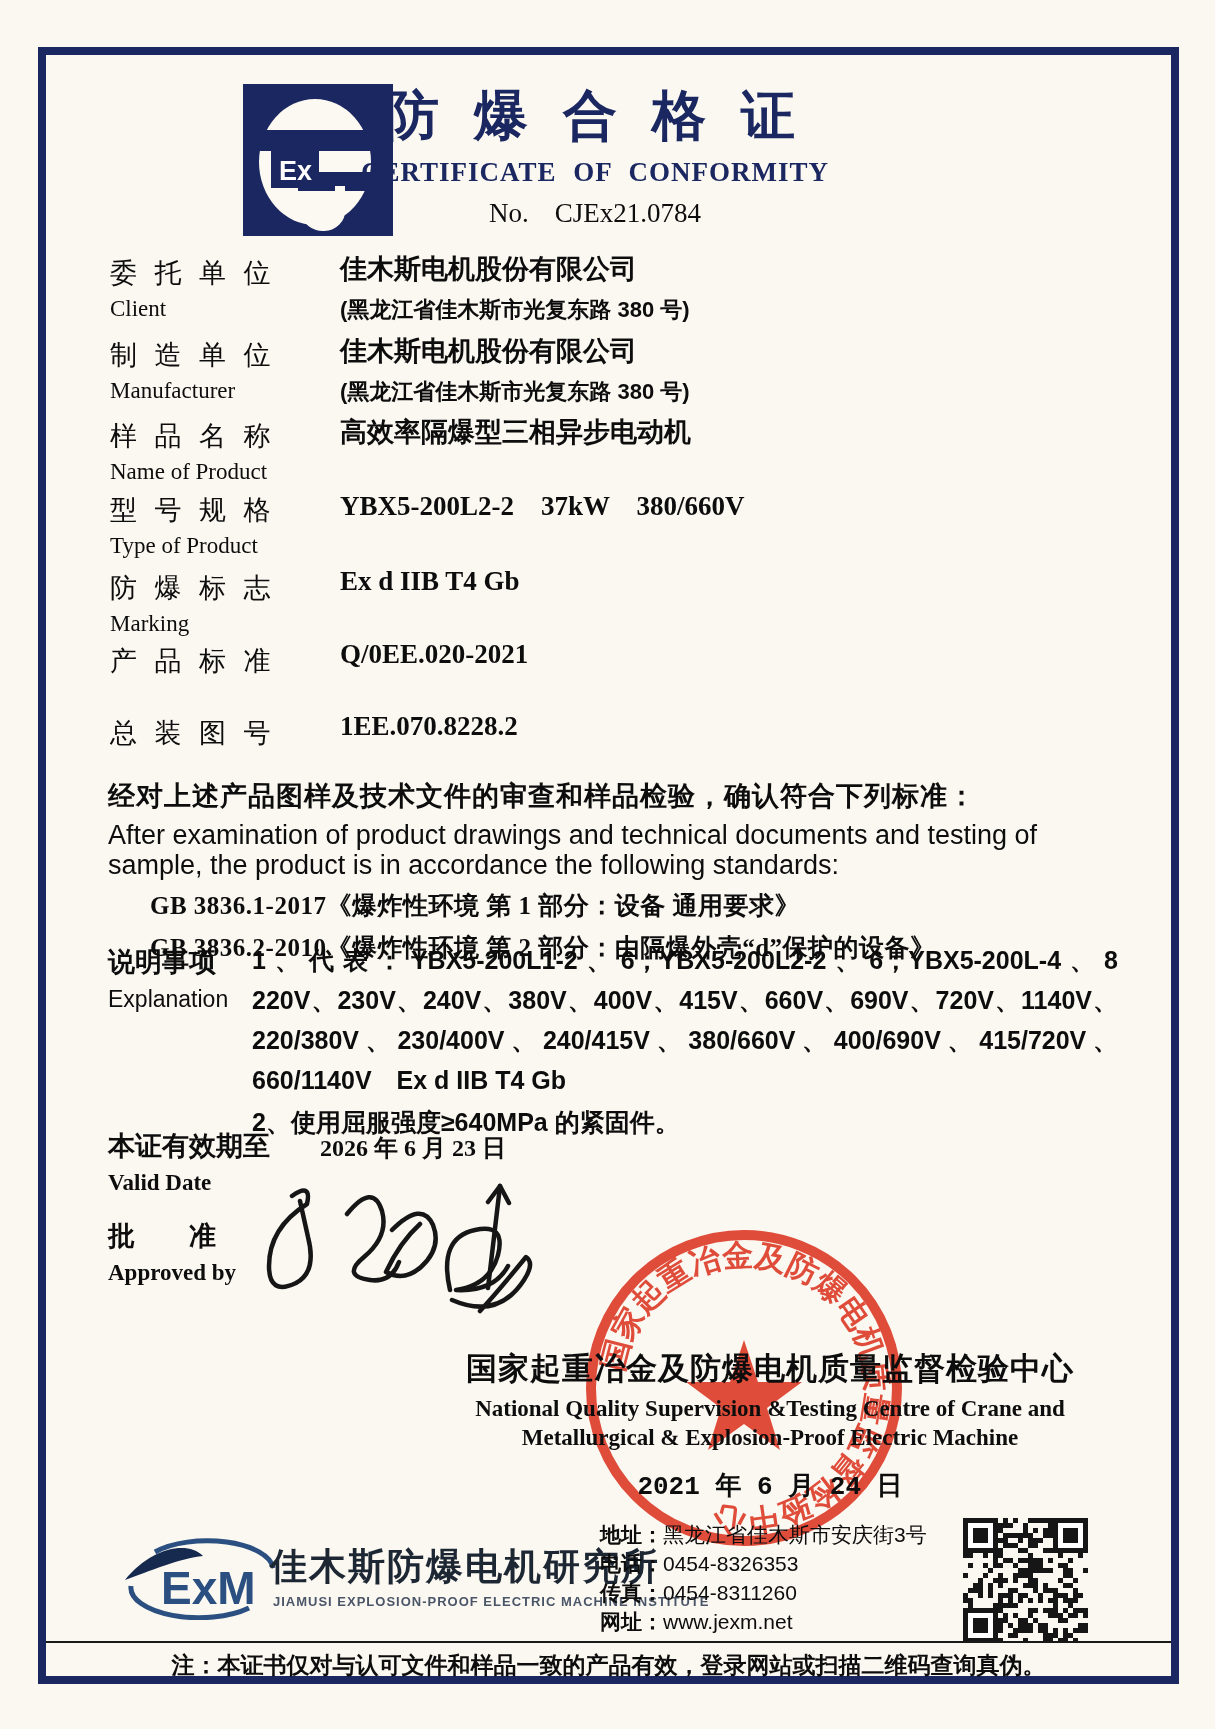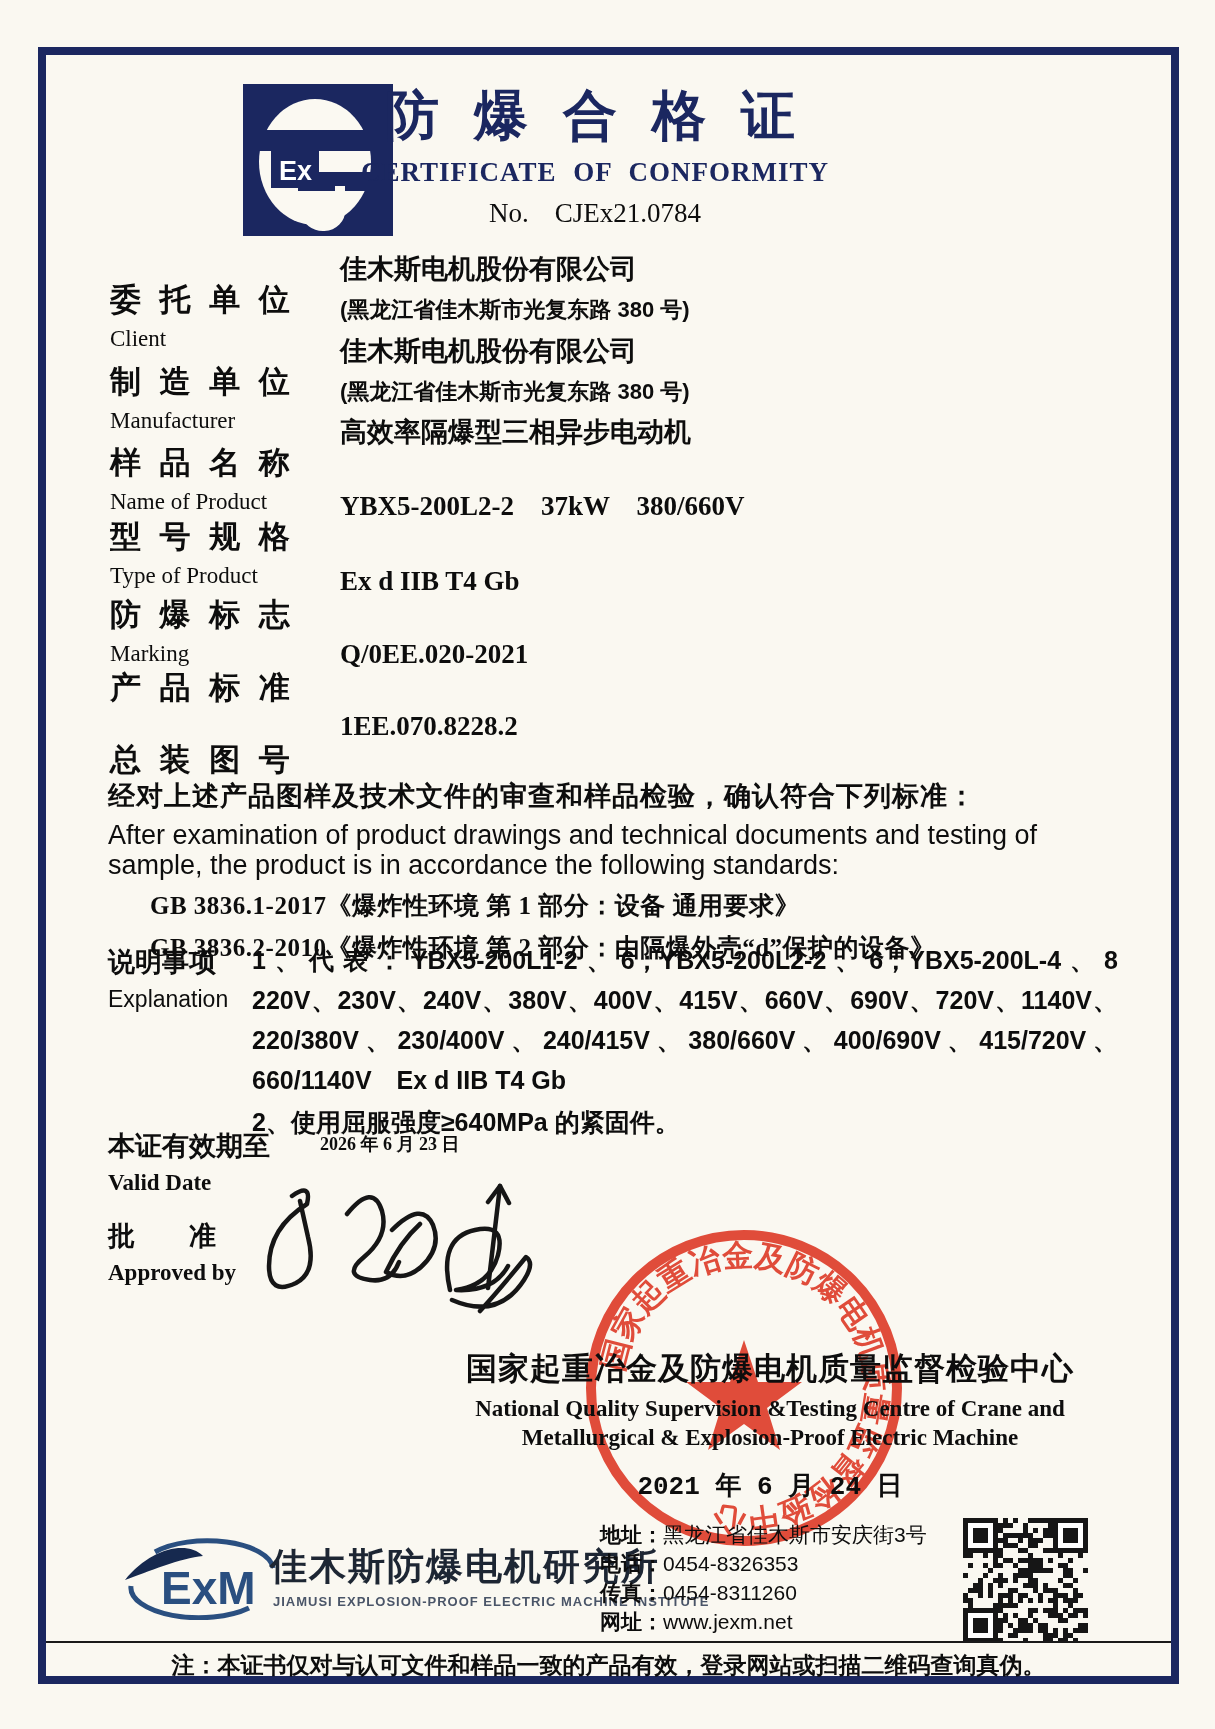--- a/index.html
+++ b/index.html
@@ -14,21 +14,21 @@
   
   .logo{position:absolute;left:243px;top:84px;}
   .titleblock{position:absolute;left:350px;top:80px;width:490px;text-align:center;}
   .title-cn{font-size:54px;font-weight:bold;color:#1b2760;letter-spacing:10px;white-space:nowrap;}
   .title-en{margin-top:4px;font-size:27px;font-weight:bold;color:#1b2760;letter-spacing:1px;word-spacing:9px;font-family:"Liberation Serif","DejaVu Serif",serif;}
   .cert-no{position:absolute;left:350px;top:198px;width:490px;text-align:center;font-size:27px;font-family:"Liberation Serif","DejaVu Serif",serif;}
   .cert-no .num{margin-left:26px;}
 
   
   .frow{position:absolute;left:110px;width:1000px;}
-  .flabel-cn{font-size:31px;font-weight:bold;letter-spacing:5px;margin-top:24px;}
+  .flabel-cn{font-size:27px;font-weight:normal;letter-spacing:5px;}
   .flabel-en{font-size:23px;font-family:"Liberation Serif","DejaVu Serif",serif;margin-top:5px;}
   .fval{position:absolute;left:230px;top:-4px;font-size:27px;font-weight:bold;white-space:nowrap;}
   .fval .sub{font-size:22px;font-weight:600;margin-top:8px;}
   .v-latin{font-family:"Liberation Serif","DejaVu Serif",serif;}
 
   
   .statement{position:absolute;left:108px;top:778px;width:1000px;}
   .st-cn{font-size:27px;font-weight:bold;letter-spacing:1px;}
   .st-en{font-size:27px;font-family:Liberation Sans, sans-serif;margin-top:6px;line-height:30px;}
   .std-line{font-size:25px;font-weight:600;margin-left:42px;margin-top:9px;font-family:"Liberation Serif","DejaVu Serif",serif;letter-spacing:.5px;}
@@ -37,21 +37,21 @@
   .exp-label{position:absolute;left:108px;top:944px;}
   .exp-label .cn{font-size:27px;font-weight:bold;}
   .exp-label .en{font-size:23px;font-family:Liberation Sans, sans-serif;margin-top:6px;}
   .exp-body{position:absolute;left:252px;top:940px;width:866px;font-size:25px;font-weight:600;line-height:40px;text-align:justify;}
   .exp-body p{margin:0 0 2px 0;}
 
   
   .vrow-label-cn{font-size:27px;font-weight:bold;}
   .vrow-label-en{font-size:23px;font-family:"Liberation Serif","DejaVu Serif",serif;margin-top:6px;font-weight:bold;}
   .valid{position:absolute;left:108px;top:1128px;}
-  .valid-val{position:absolute;left:320px;top:1132px;font-size:18px;font-family:"Liberation Serif","DejaVu Serif",serif;font-weight:600;}
+  .valid-val{position:absolute;left:320px;top:1132px;font-size:24px;font-family:"Liberation Serif","DejaVu Serif",serif;font-weight:600;}
   .approve{position:absolute;left:108px;top:1218px;}
   .signature{position:absolute;left:252px;top:1168px;}
 
   
   .stamp{position:absolute;left:578px;top:1222px;mix-blend-mode:multiply;opacity:.9;}
   .authority{position:absolute;left:420px;top:1348px;width:700px;text-align:center;}
   .auth-cn{font-size:31px;font-weight:bold;letter-spacing:1px;white-space:nowrap;}
   .auth-en{font-size:23px;font-weight:bold;font-family:"Liberation Serif","DejaVu Serif",serif;line-height:29px;margin-top:4px;}
   .auth-date{margin-top:16px;font-size:26px;font-weight:600;font-family:Liberation Mono, monospace;}
 

